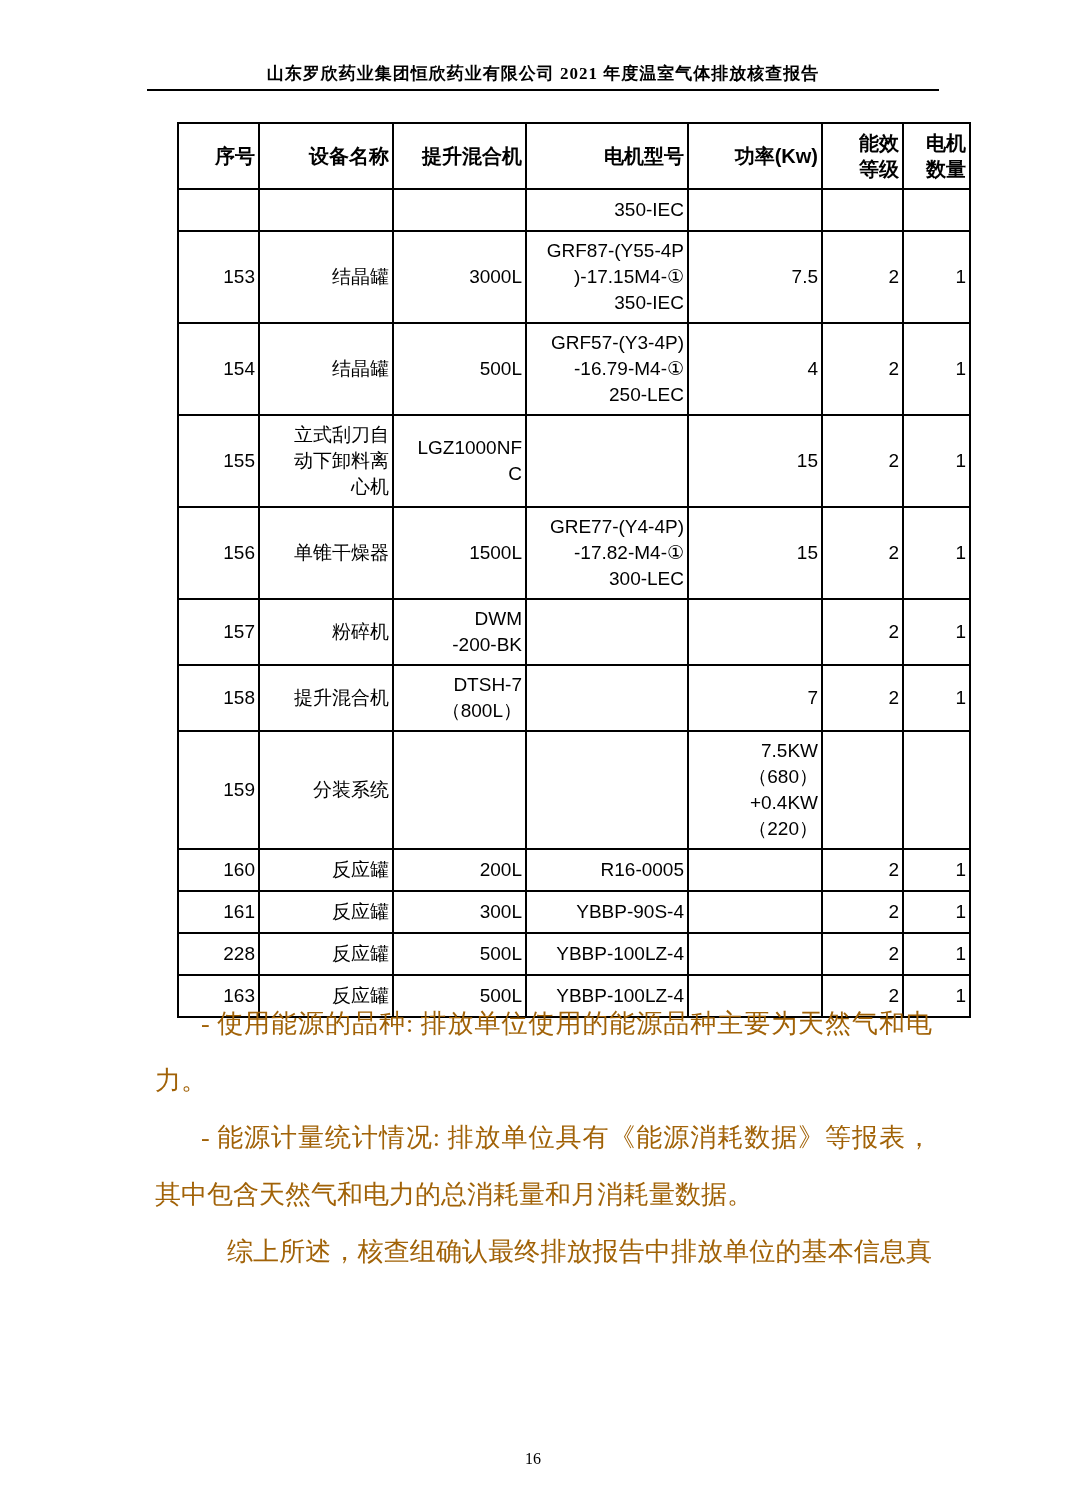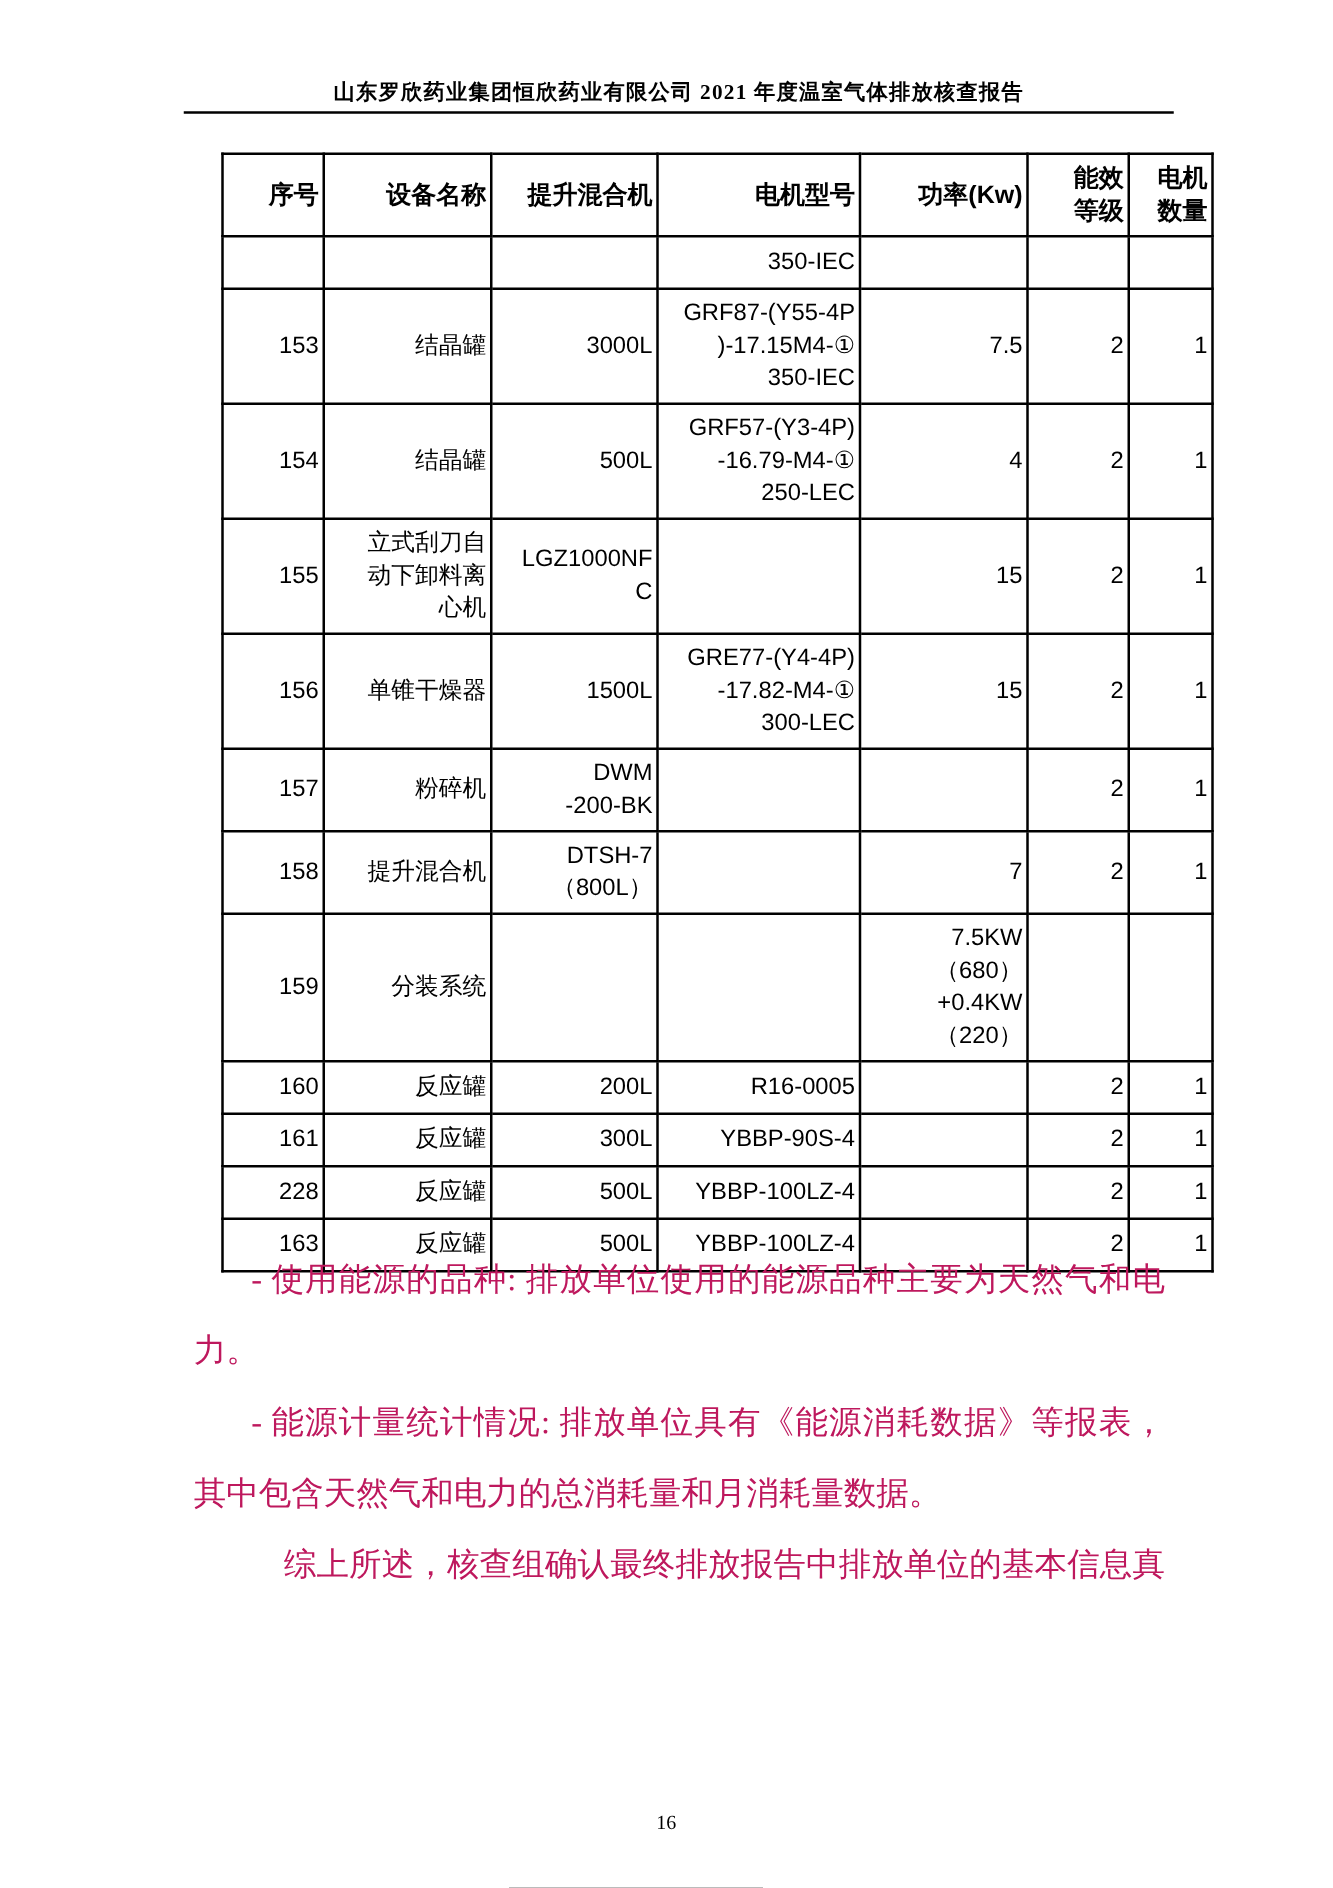--- a/index.html
+++ b/index.html
@@ -61,21 +61,21 @@
   col.c-power { width: 134px; }
   col.c-grade { width: 81px; }
   col.c-qty   { width: 67px; }
   
   .body-text {
     position: absolute;
     left: 155px;
     top: 995px;
     width: 777px;
     font-size: 26px;
-    color: #be185d;
+    color: #a16207;
   }
   .tline {
     height: 57px;
     line-height: 57px;
     white-space: nowrap;
   }
   .tline.just {
     white-space: normal;
     text-align: justify;
     text-align-last: justify;

